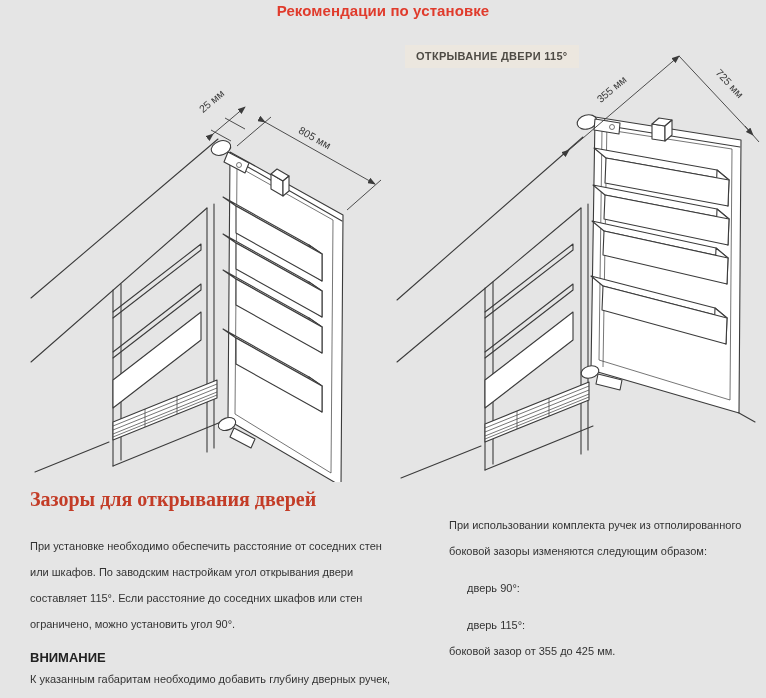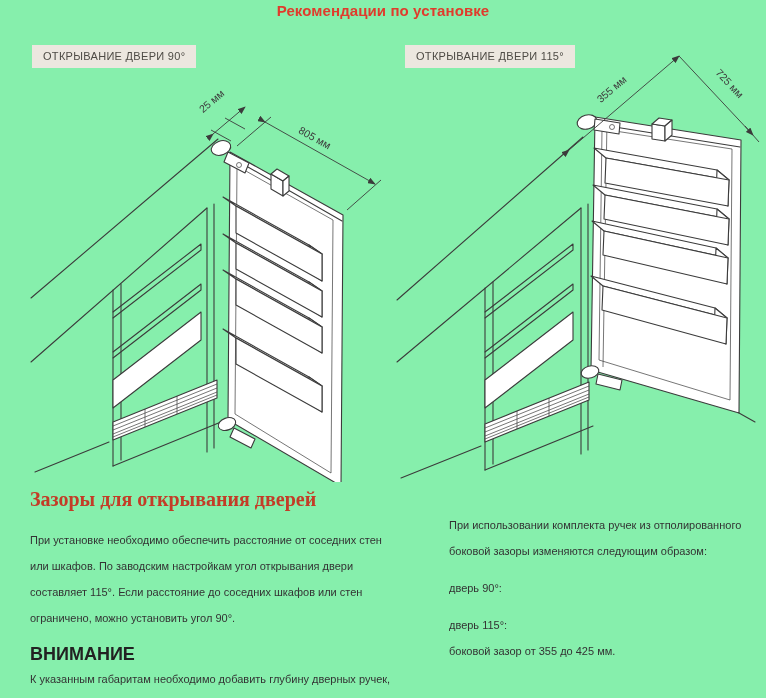--- a/index.html
+++ b/index.html
@@ -1,57 +1,56 @@
 <!DOCTYPE html>
 <html><head>
 <meta charset="utf-8">
 <style>
   html,body{margin:0;padding:0;background:#fff;}
   .page{
-    position:relative;width:766px;height:698px;background:#86efac;
+    position:relative;width:766px;height:698px;background:#e5e5e5;
     font-family:"Liberation Sans", sans-serif;color:#333;overflow:hidden;
   }
   .page-title{
     position:absolute;left:0;right:0;top:2px;text-align:center;
     font-size:15px;font-weight:bold;color:#e03b2c;margin:0;letter-spacing:.1px;
   }
   .badge{
     position:absolute;top:45px;background:#ece7df;color:#4e4b45;
     font-size:11px;line-height:13px;padding:5px 11px;letter-spacing:.3px;white-space:nowrap;
   }
   .badge-90{left:32px;}
-  .badge-115{left:405px;}
+  .badge-115{left:405px;font-weight:bold;}
   .dia{position:absolute;}
   .dia-90{left:25px;top:62px;}
   .dia-115{left:393px;top:40px;}
   .dia path,.dia line,.dia ellipse,.dia circle{vector-effect:non-scaling-stroke;}
   .ln{fill:none;stroke:#3b3b3b;stroke-width:1.1;stroke-linecap:round;stroke-linejoin:round;}
   .lnf{fill:#ffffff;stroke:#3b3b3b;stroke-width:1.1;stroke-linejoin:round;}
   .thin{fill:none;stroke:#3b3b3b;stroke-width:.7;}
   .dim{fill:none;stroke:#3b3b3b;stroke-width:.9;}
   .dimtxt{font-size:10.5px;fill:#3d3d3d;text-anchor:middle;font-family:"Liberation Sans",sans-serif;}
   .col{position:absolute;}
   .col-left{left:30px;top:488px;width:372px;}
   .col-right{left:449px;top:512px;width:308px;}
   .section-heading{
     font-family:"Liberation Serif", serif;font-size:20px;font-weight:bold;
-    color:#c33c27;margin:0 0 16px 0;
+    color:#c33c27;margin:0 0 22px 0;
   }
   .body-p{font-size:11px;line-height:26px;margin:0;color:#333;}
-  .warn-h{font-size:18px;font-weight:bold;color:#222;margin:13px 0 1px 0;}
-  .mt{margin-top:11px;}
+  .warn-h{font-size:13px;font-weight:bold;color:#222;margin:13px 0 1px 0;}
+  .mt{margin-top:11px;margin-left:18px;}
 </style>
 </head>
 <body>
 
 <div class="page">
 
   <h1 class="page-title">Рекомендации по установке</h1>
 
-  <div class="badge badge-90">ОТКРЫВАНИЕ ДВЕРИ 90°</div>
   <div class="badge badge-115">ОТКРЫВАНИЕ ДВЕРИ 115°</div>
 
   <svg class="dia dia-90" width="366" height="420" viewBox="0 0 366 420">
     <defs>
       <marker id="ah90" markerWidth="9" markerHeight="7" refX="8" refY="3.5" orient="auto">
         <path d="M0,0 L9,3.5 L0,7 Z" fill="#3b3b3b"></path>
       </marker>
     </defs>
 
     <g>

